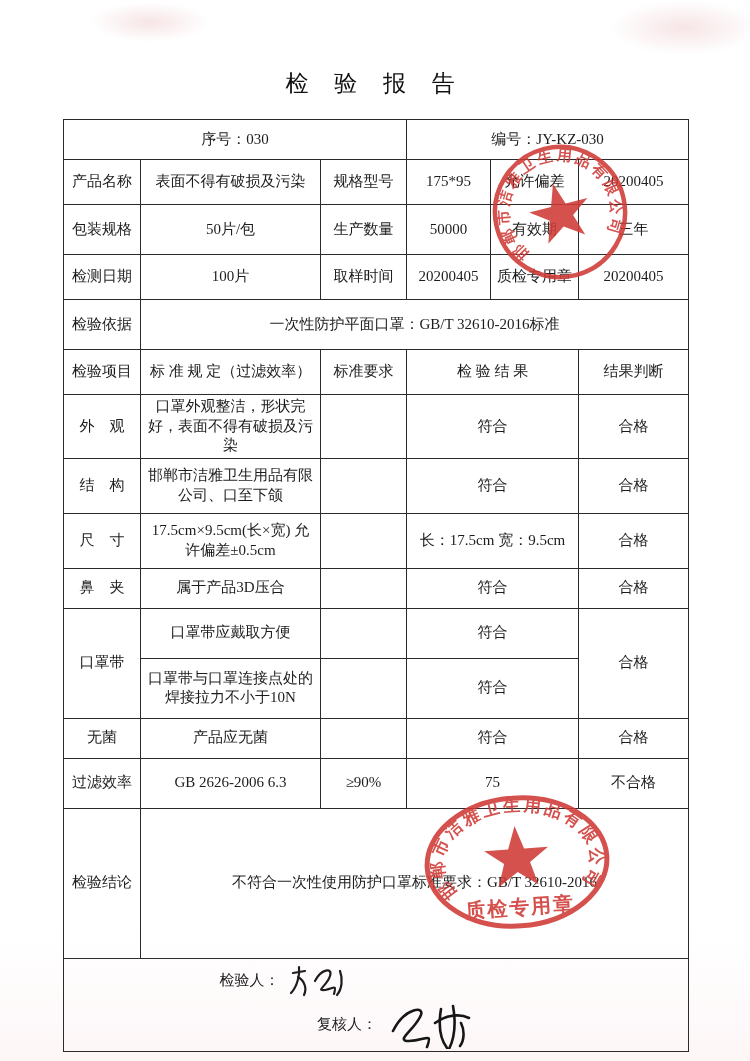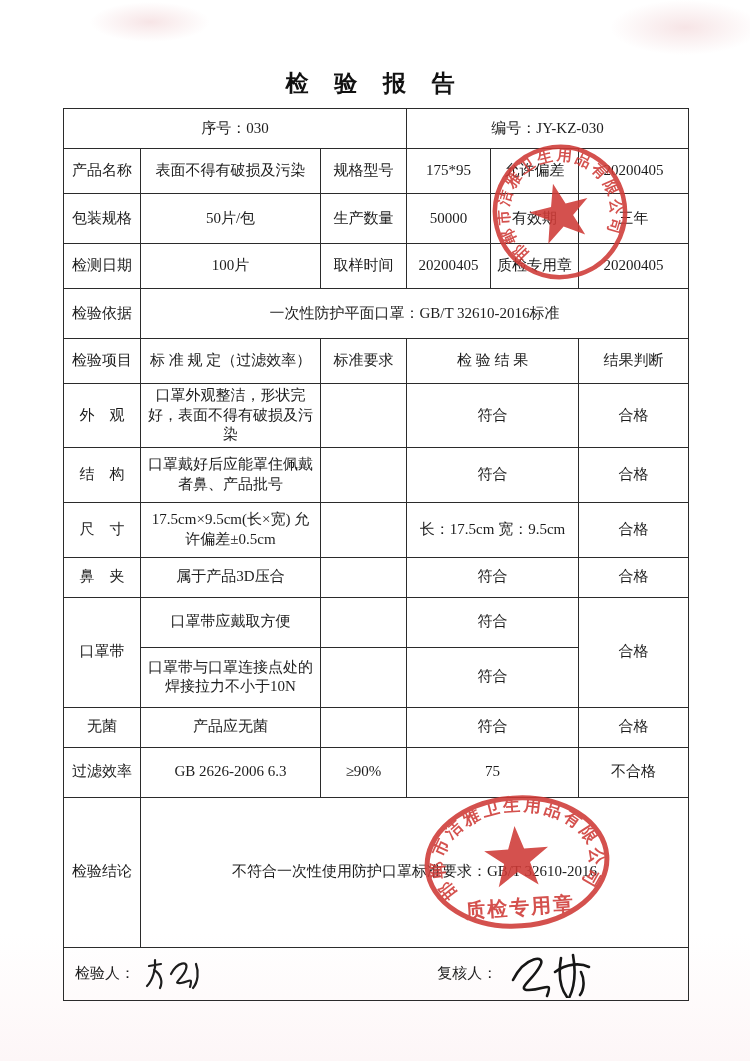--- a/index.html
+++ b/index.html
@@ -9,37 +9,37 @@
     font-family:"Liberation Serif","DejaVu Serif",serif;color:#1c1c1c;
     overflow:hidden;
   }
   .smudge{position:absolute;width:120px;height:40px;pointer-events:none;
     background:radial-gradient(closest-side,rgba(225,160,165,.28),rgba(225,160,165,0));}
   .smudge.tl{left:90px;top:2px;}
   .smudge.tr{left:610px;top:0px;width:150px;height:55px;}
 
   .doc-title{
     position:absolute;left:0;top:68px;width:100%;text-align:center;
-    font-size:23px;font-weight:bold;letter-spacing:10px;color:#111;
+    font-size:23px;font-weight:normal;letter-spacing:10px;color:#111;
   }
 
   table.report{
-    position:absolute;left:63px;top:108px;width:625px;
+    position:absolute;left:63px;top:119px;width:625px;
     border-collapse:collapse;table-layout:fixed;
     font-size:15px;line-height:1.3;
   }
   table.report td{
     border:1.6px solid #2b2b2b;
     text-align:center;vertical-align:middle;
     padding:2px 5px;overflow:hidden;
   }
   td.left{text-align:left;padding-left:12px;}
   .h40{height:40px}.h45{height:45px}.h50{height:50px}.h45b{height:45px}
   .h60{height:60px}.h55{height:55px}.h150{height:150px}.h52{height:52px}
-  .sig-row{display:flex;align-items:center;height:100%;}
+  .sig-row{display:flex;align-items:center;height:100%;flex-direction:column;}
   .sig-block{display:flex;align-items:center;margin-left:43px;}
   .sig-block.inspector{margin-left:6px;width:52%;}
   .sig-svg{margin-left:6px;}
 
   
   .stamp{position:absolute;pointer-events:none;opacity:.88;}
   .stamp-top{left:479px;top:131px;transform:rotate(-14deg);}
   .stamp-bottom{left:417px;top:786px;transform:rotate(-4deg);}
   .stamp text{fill:#cf3a36;}
 </style>
@@ -108,21 +108,21 @@
 
     <tr class="h60">
       <td>外　观</td>
       <td>口罩外观整洁，形状完好，表面不得有破损及污染</td>
       <td></td>
       <td colspan="2">符合</td>
       <td>合格</td>
     </tr>
     <tr class="h55">
       <td>结　构</td>
-      <td>口罩戴好后应能罩住佩戴者鼻、产品批号</td>
+      <td>邯郸市洁雅卫生用品有限公司、口至下颌</td>
       <td></td>
       <td colspan="2">符合</td>
       <td>合格</td>
     </tr>
     <tr class="h55">
       <td>尺　寸</td>
       <td>17.5cm×9.5cm(长×宽) 允许偏差±0.5cm</td>
       <td></td>
       <td colspan="2">长：17.5cm 宽：9.5cm</td>
       <td>合格</td>

